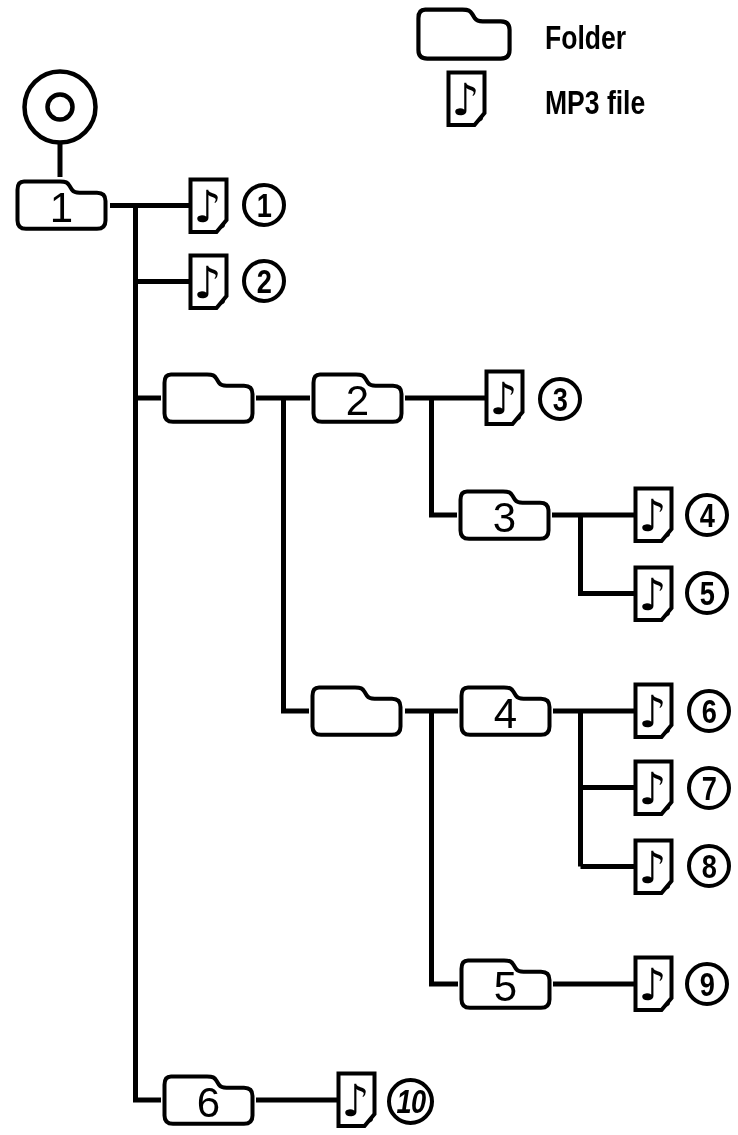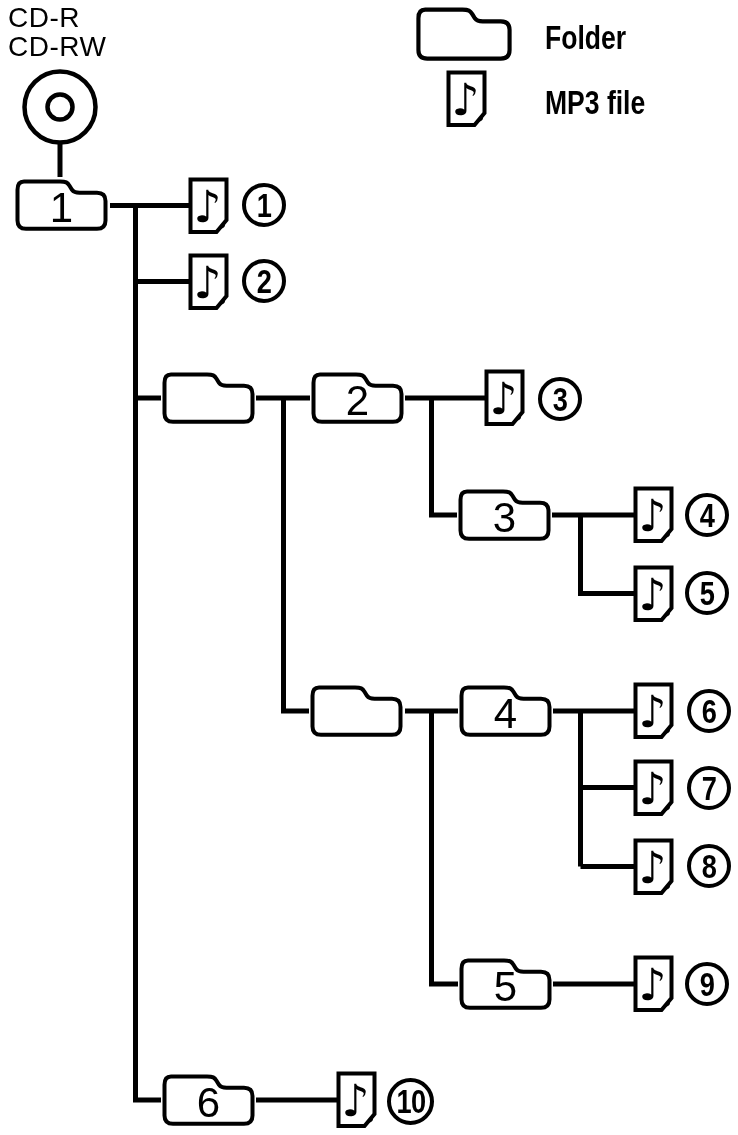--- a/index.html
+++ b/index.html
@@ -28,21 +28,21 @@
   .mp3-file { position:absolute; width:41px; height:58px; }
   .mp3-file > svg { position:absolute; left:0; top:0; width:100%; height:100%; }
 
   .badge {
     position:absolute; width:44px; height:44px; box-sizing:border-box;
     border:4px solid #000; border-radius:50%; background:#fff;
     display:flex; align-items:center; justify-content:center;
     font-size:34px; font-weight:bold;
   }
   .badge span { transform:scaleX(0.8); letter-spacing:-1px; }
-  .badge.wide { width:47px; height:47px; }
+  .badge.wide { width:47px; height:47px;font-style:italic; }
 
   .legend-icon-folder { position:absolute; left:413px; top:5px; width:102px; height:58px; }
   .legend-icon-file   { position:absolute; left:445px; top:70px; width:43px; height:58px; }
   .legend-label {
     position:absolute; font-size:34px; font-weight:bold;
     transform:scaleX(0.78); transform-origin:left top; white-space:nowrap;
   }
   .legend-label.l1 { left:545px; top:18px; }
   .legend-label.l2 { left:545px; top:83px; }
 </style>
@@ -81,24 +81,20 @@
       <path d="M431.5 711 V984 H458"></path>
       <path d="M553 711 H634"></path>
       <path d="M580.5 711 V866.5"></path>
       <path d="M580.5 787.5 H634"></path>
       <path d="M580.5 866.5 H634"></path>
       <path d="M553 984 H634"></path>
       <path d="M256 1100 H337"></path>
     </g>
   </svg>
 
-  <div class="header-label">
-    <span>CD-R</span>
-    <span>CD-RW</span>
-  </div>
 
   <svg class="disc-svg" viewBox="0 0 82 80">
     <circle cx="40" cy="39" r="35.5" fill="#ffffff" stroke="#000000" stroke-width="4.5"></circle>
     <circle cx="40" cy="39" r="12.5" fill="#ffffff" stroke="#000000" stroke-width="4.5"></circle>
   </svg>
 
   <svg class="legend-icon-folder" viewBox="0 0 97 56">
       <use href="#sym-folder"></use>
     </svg>
   <div class="legend-label l1">Folder</div>

